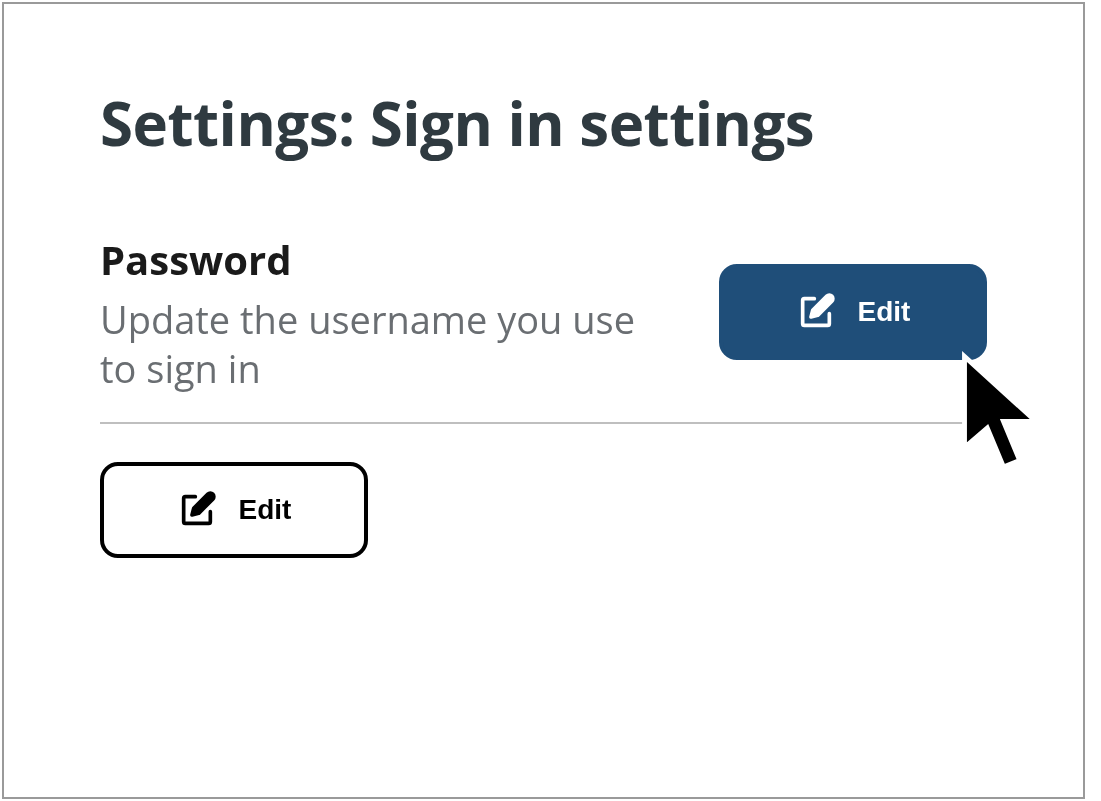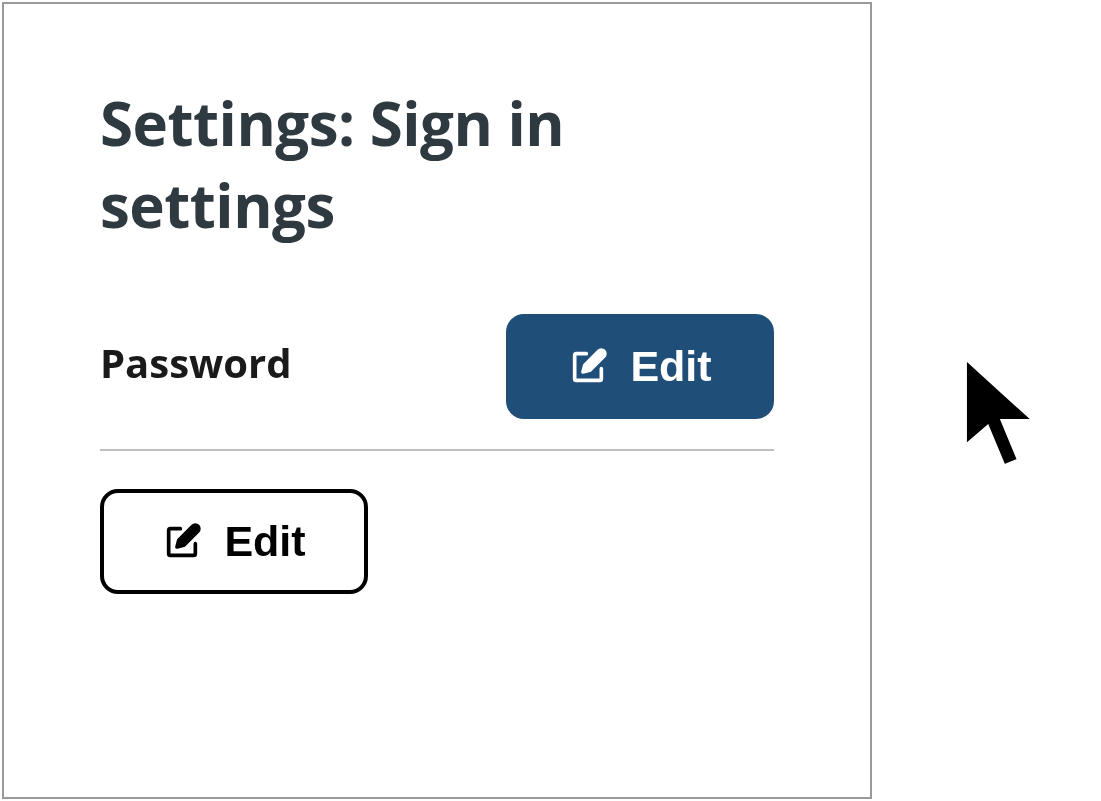--- a/index.html
+++ b/index.html
@@ -9,21 +9,21 @@
     }
     body {
       font-family: -apple-system, BlinkMacSystemFont, "Segoe UI", "Open Sans", Helvetica, Arial, sans-serif;
       background: #fff;
       width: 1101px;
       height: 801px;
       position: relative;
     }
     .panel {
       border: 2px solid #9a9a9a;
-      width: 870px;
+      width: 1083px;
       height: 797px;
       margin: 2px;
       background: #fff;
       padding: 78px 96px 40px 96px;
     }
     .page-title {
       font-size: 60px;
       font-weight: 700;
       color: #2f3a40;
       margin-bottom: 60px;
@@ -55,21 +55,21 @@
     .divider {
       border: none;
       border-top: 2px solid #bfbfbf;
       margin: 2px 0 30px 0;
     }
     .edit-btn {
       display: inline-flex;
       align-items: center;
       justify-content: center;
       gap: 22px;
-      font-size: 43px;
+      font-size: 28px;
       font-weight: 700;
       padding: 24px 28px;
       border-radius: 18px;
       cursor: pointer;
       border: 4px solid transparent;
       min-width: 268px;
     }
     .edit-btn.primary {
       background: #1f4e79;
       color: #fff;
@@ -97,20 +97,21 @@
 </head>
 <body>
 
 <div class="panel">
 
   <h1 class="page-title">Settings: Sign in settings</h1>
 
   <div class="setting-row">
     <div class="setting-text">
       <div class="setting-label">Password</div>
+      <div class="setting-desc">Update the username you use to sign in</div>
     </div>
     <button class="edit-btn primary">
       <span class="edit-icon">
         <svg viewBox="0 0 24 24" fill="none" stroke="currentColor" stroke-width="2.2" stroke-linecap="round" stroke-linejoin="round">
           <path d="M11 4H5a1 1 0 0 0-1 1v14a1 1 0 0 0 1 1h14a1 1 0 0 0 1-1v-6"></path>
           <path d="M18.5 2.5a2.121 2.121 0 0 1 3 3L13 14l-4 1 1-4 8.5-8.5z" fill="currentColor"></path>
         </svg>
       </span>
       <span>Edit</span>
     </button>

